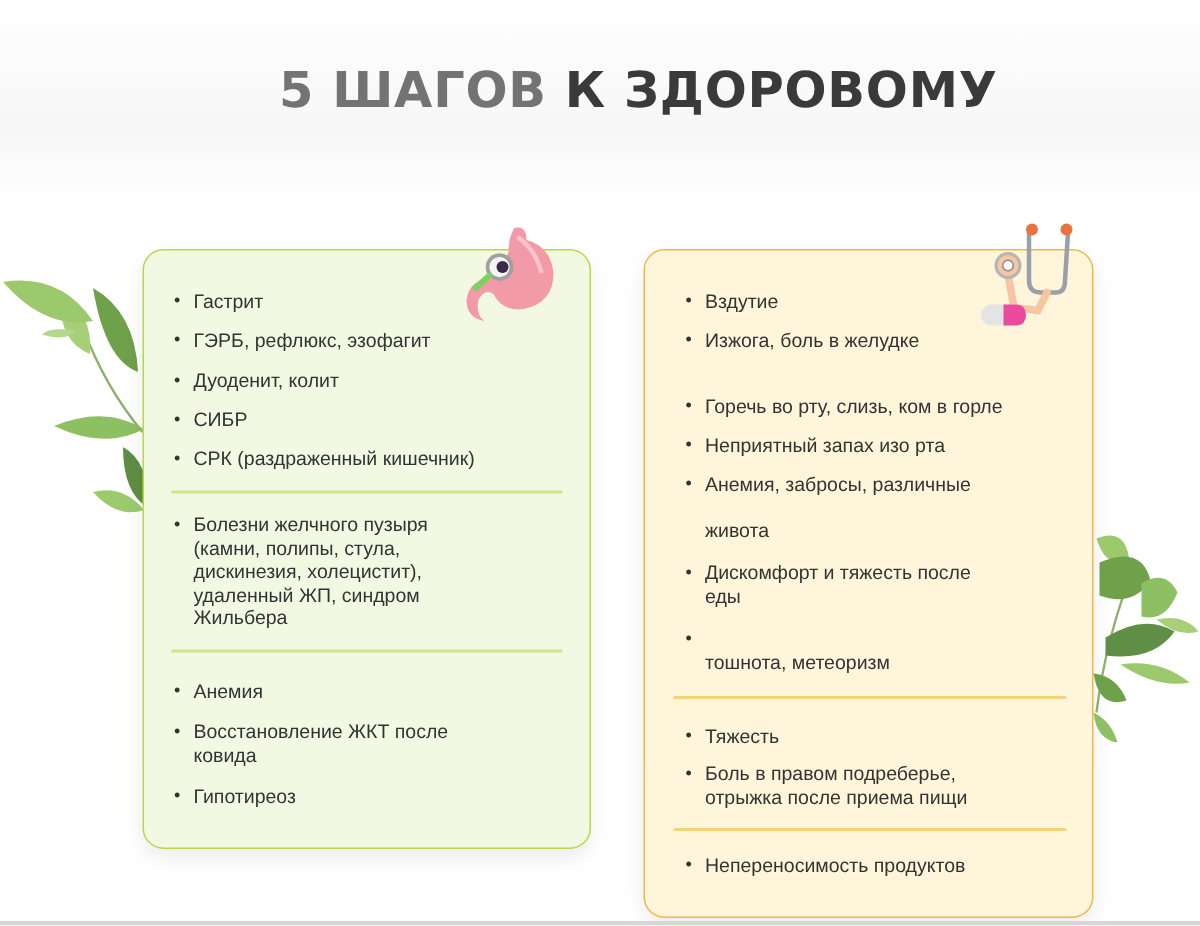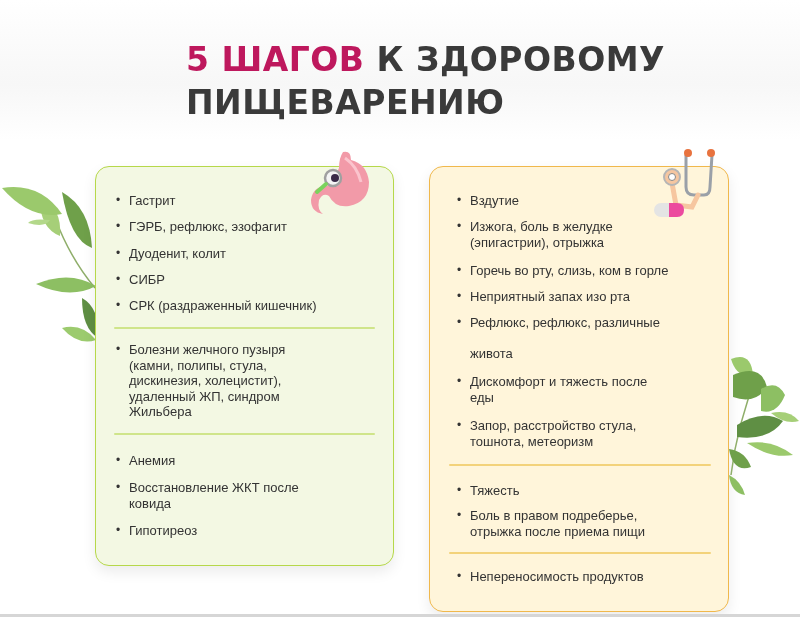--- a/index.html
+++ b/index.html
@@ -12,21 +12,21 @@
   .top-band {
     position:absolute; left:0; top:0; width:800px; height:140px;
     background:linear-gradient(180deg,#ffffff 0%,#f7f7f7 60%,#ffffff 100%);
   }
   .title {
     position:absolute; left:186px; top:38px; margin:0;
     font-family:"DejaVu Sans", sans-serif; font-weight:bold;
     font-size:33px; line-height:43px; letter-spacing:0.5px;
     color:#3a3a3a;
   }
-  .title .accent { color:#be185d; }
+  .title .accent { color:#737373; }
   .card {
     position:absolute; box-sizing:border-box; border-radius:14px;
     box-shadow:0 6px 14px rgba(0,0,0,0.08);
   }
   .card-green {
     left:95px; top:166px; width:299px; height:400px;
     background:#f3f8e3; border:1.5px solid #b6d84a;
   }
   .card-yellow {
     left:429px; top:166px; width:300px; height:446px;
@@ -55,21 +55,20 @@
     position:absolute; left:0; top:614px; width:800px; height:3px; background:#d6d6d6;
   }
 </style>
 </head>
 <body>
 
 <div class="top-band"></div>
 
 <h1 class="title">
   <span class="accent">5 ШАГОВ</span><span> К ЗДОРОВОМУ</span><br>
-  <span>ПИЩЕВАРЕНИЮ</span>
 </h1>
 
 <div class="icon-box leaf-left">
   <svg width="100" height="170" viewBox="0 0 100 170">
     <path d="M95 110 Q70 80 55 40" stroke="#8fae6a" stroke-width="1.5" fill="none"></path>
     <path d="M62 14 Q90 30 92 70 Q70 62 62 14Z" fill="#6fa04a"></path>
     <path d="M40 22 Q62 28 60 58 Q40 50 40 22Z" fill="#a6cf78"></path>
     <path d="M2 10 Q40 4 62 36 Q30 42 2 10Z" fill="#9bc96c"></path>
     <path d="M28 45 Q32 40 50 42 Q45 50 28 45Z" fill="#b3d88a"></path>
     <path d="M36 106 Q70 92 96 108 Q70 122 36 106Z" fill="#8dbf63"></path>
@@ -115,38 +114,37 @@
     <circle cx="30" cy="30" r="4" fill="#3a2a48"></circle>
     <path d="M21 36 L12 44" stroke="#7ad35c" stroke-width="4" stroke-linecap="round"></path>
   </svg>
 </div>
 
 <div class="card card-yellow">
   <div class="item" style="top:26px;"><span class="bullet">•</span><span>Вздутие</span></div>
   <div class="item" style="top:52px;">
     <span class="bullet">•</span>
     <span>Изжога, боль в желудке</span><br>
-    <span>(эпигастрии), отрыжка</span>
   </div>
   <div class="item" style="top:96px;"><span class="bullet">•</span><span>Горечь во рту, слизь, ком в горле</span></div>
   <div class="item" style="top:122px;"><span class="bullet">•</span><span>Неприятный запах изо рта</span></div>
   <div class="item" style="top:148px;">
     <span class="bullet">•</span>
-    <span>Рефлюкс, рефлюкс, различные</span><br>
+    <span>Анемия, забросы, различные</span><br>
     <br>
     <span>живота</span>
   </div>
   <div class="item" style="top:207px;">
     <span class="bullet">•</span>
     <span>Дискомфорт и тяжесть после</span><br>
     <span>еды</span>
   </div>
   <div class="item" style="top:251px;">
     <span class="bullet">•</span>
-    <span>Запор, расстройство стула,</span><br>
+    <br>
     <span>тошнота, метеоризм</span>
   </div>
 
   <div class="divider" style="top:297px;"></div>
 
   <div class="item" style="top:316px;"><span class="bullet">•</span><span>Тяжесть</span></div>
   <div class="item" style="top:341px;">
     <span class="bullet">•</span>
     <span>Боль в правом подреберье,</span><br>
     <span>отрыжка после приема пищи</span>

